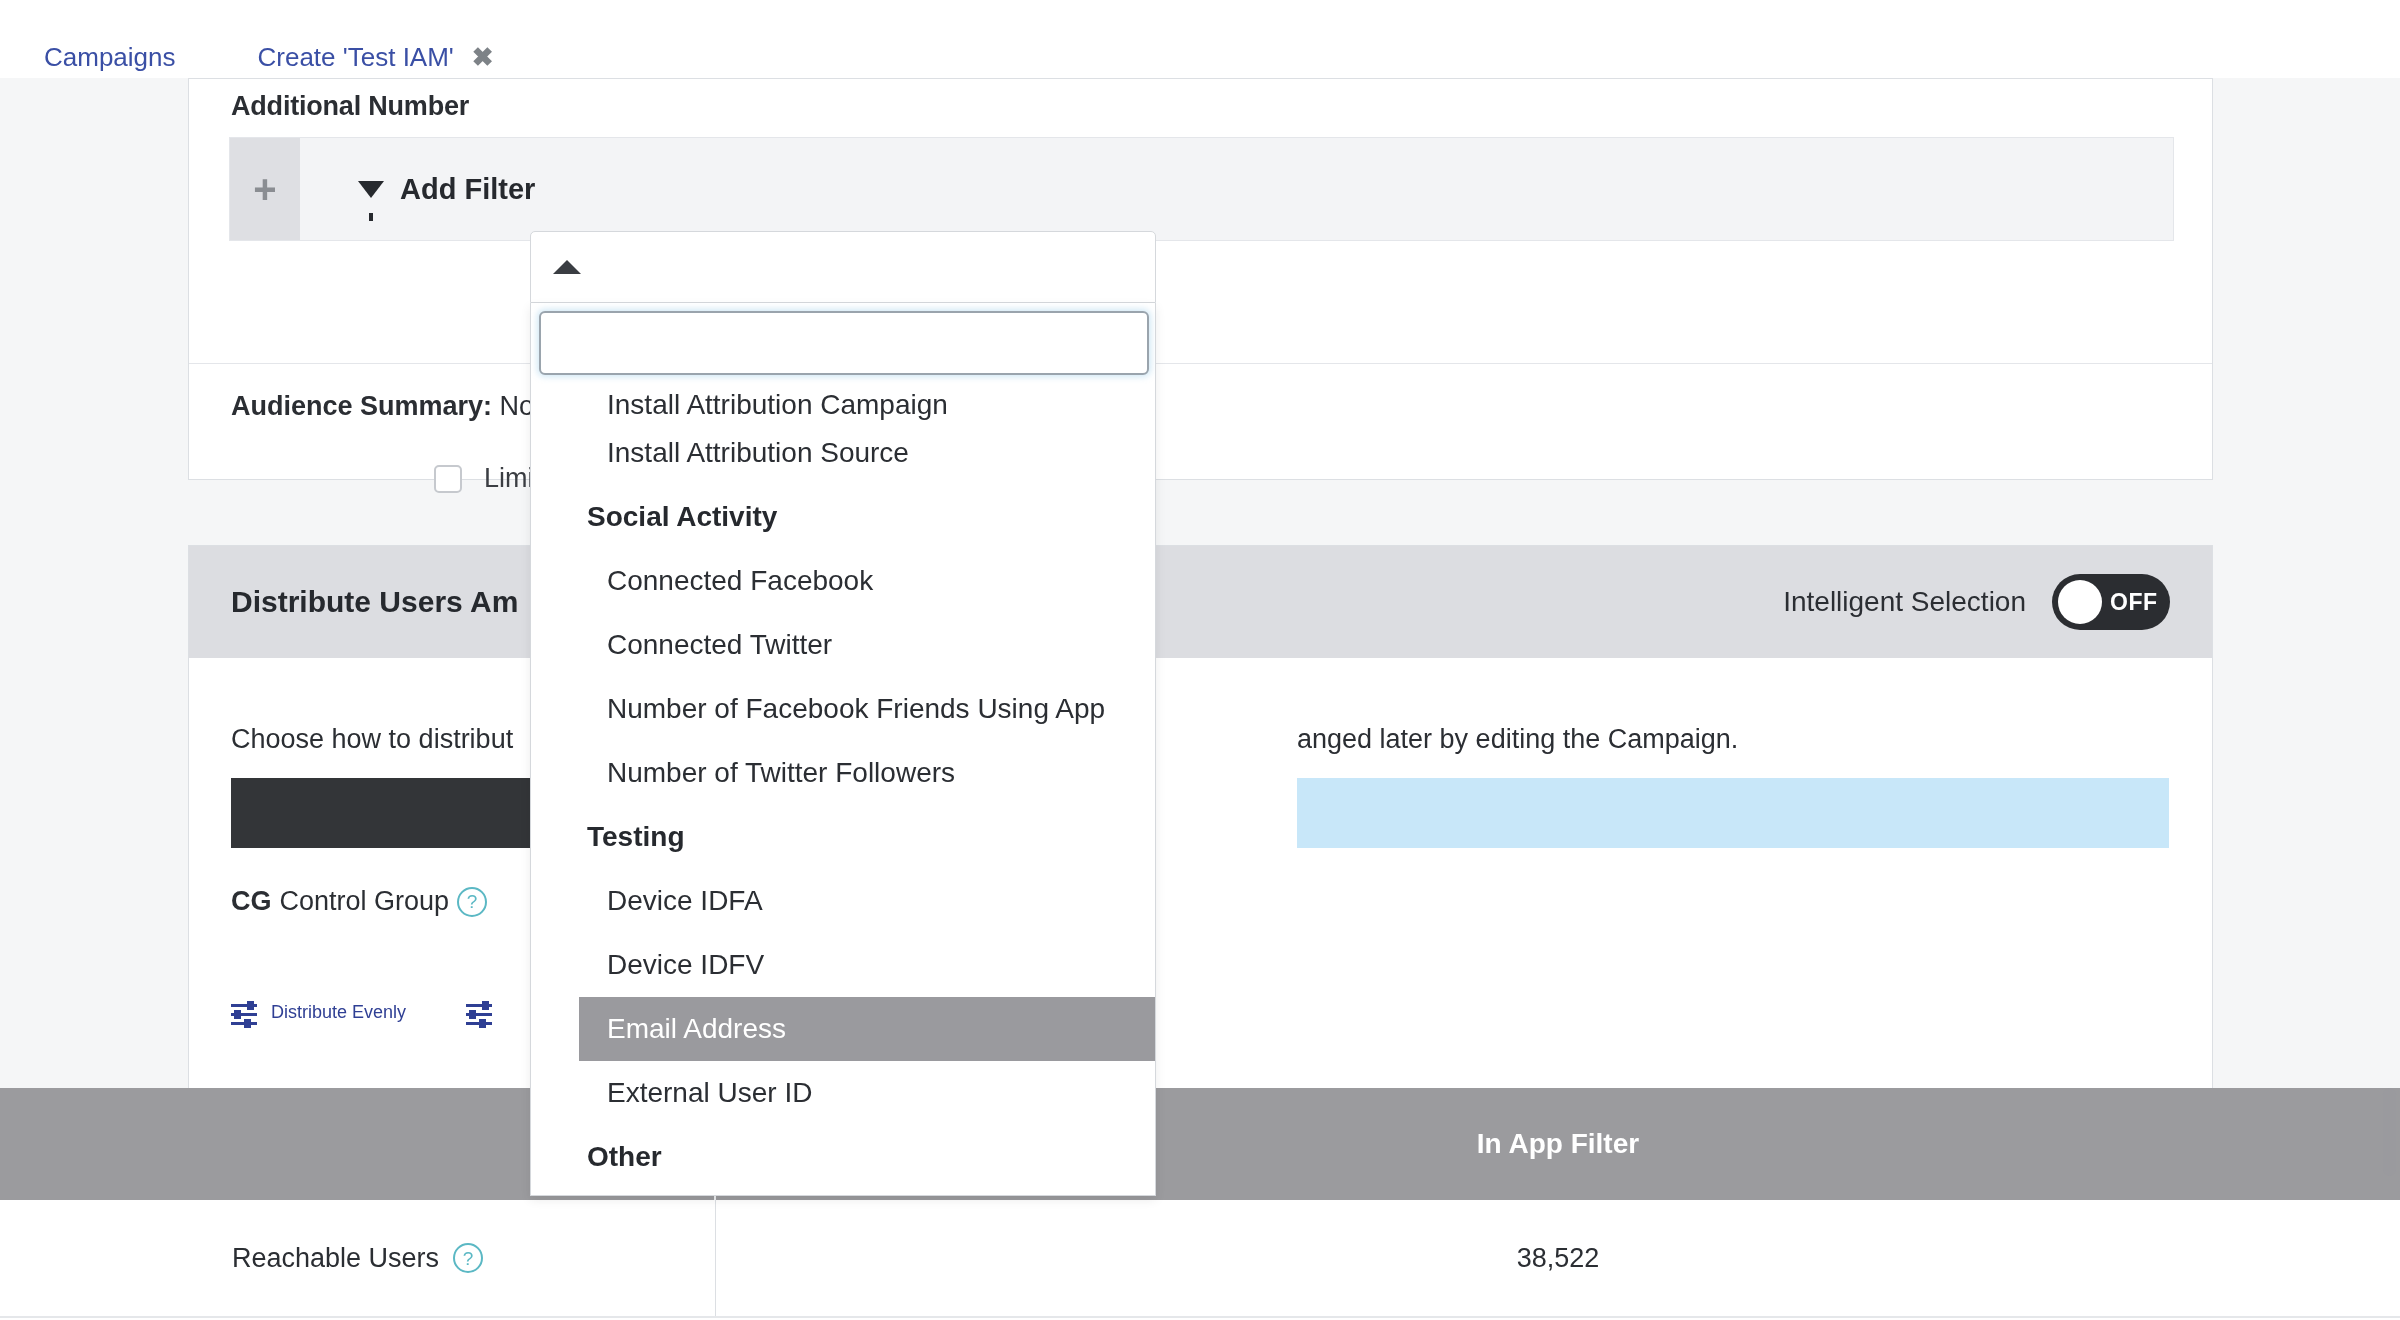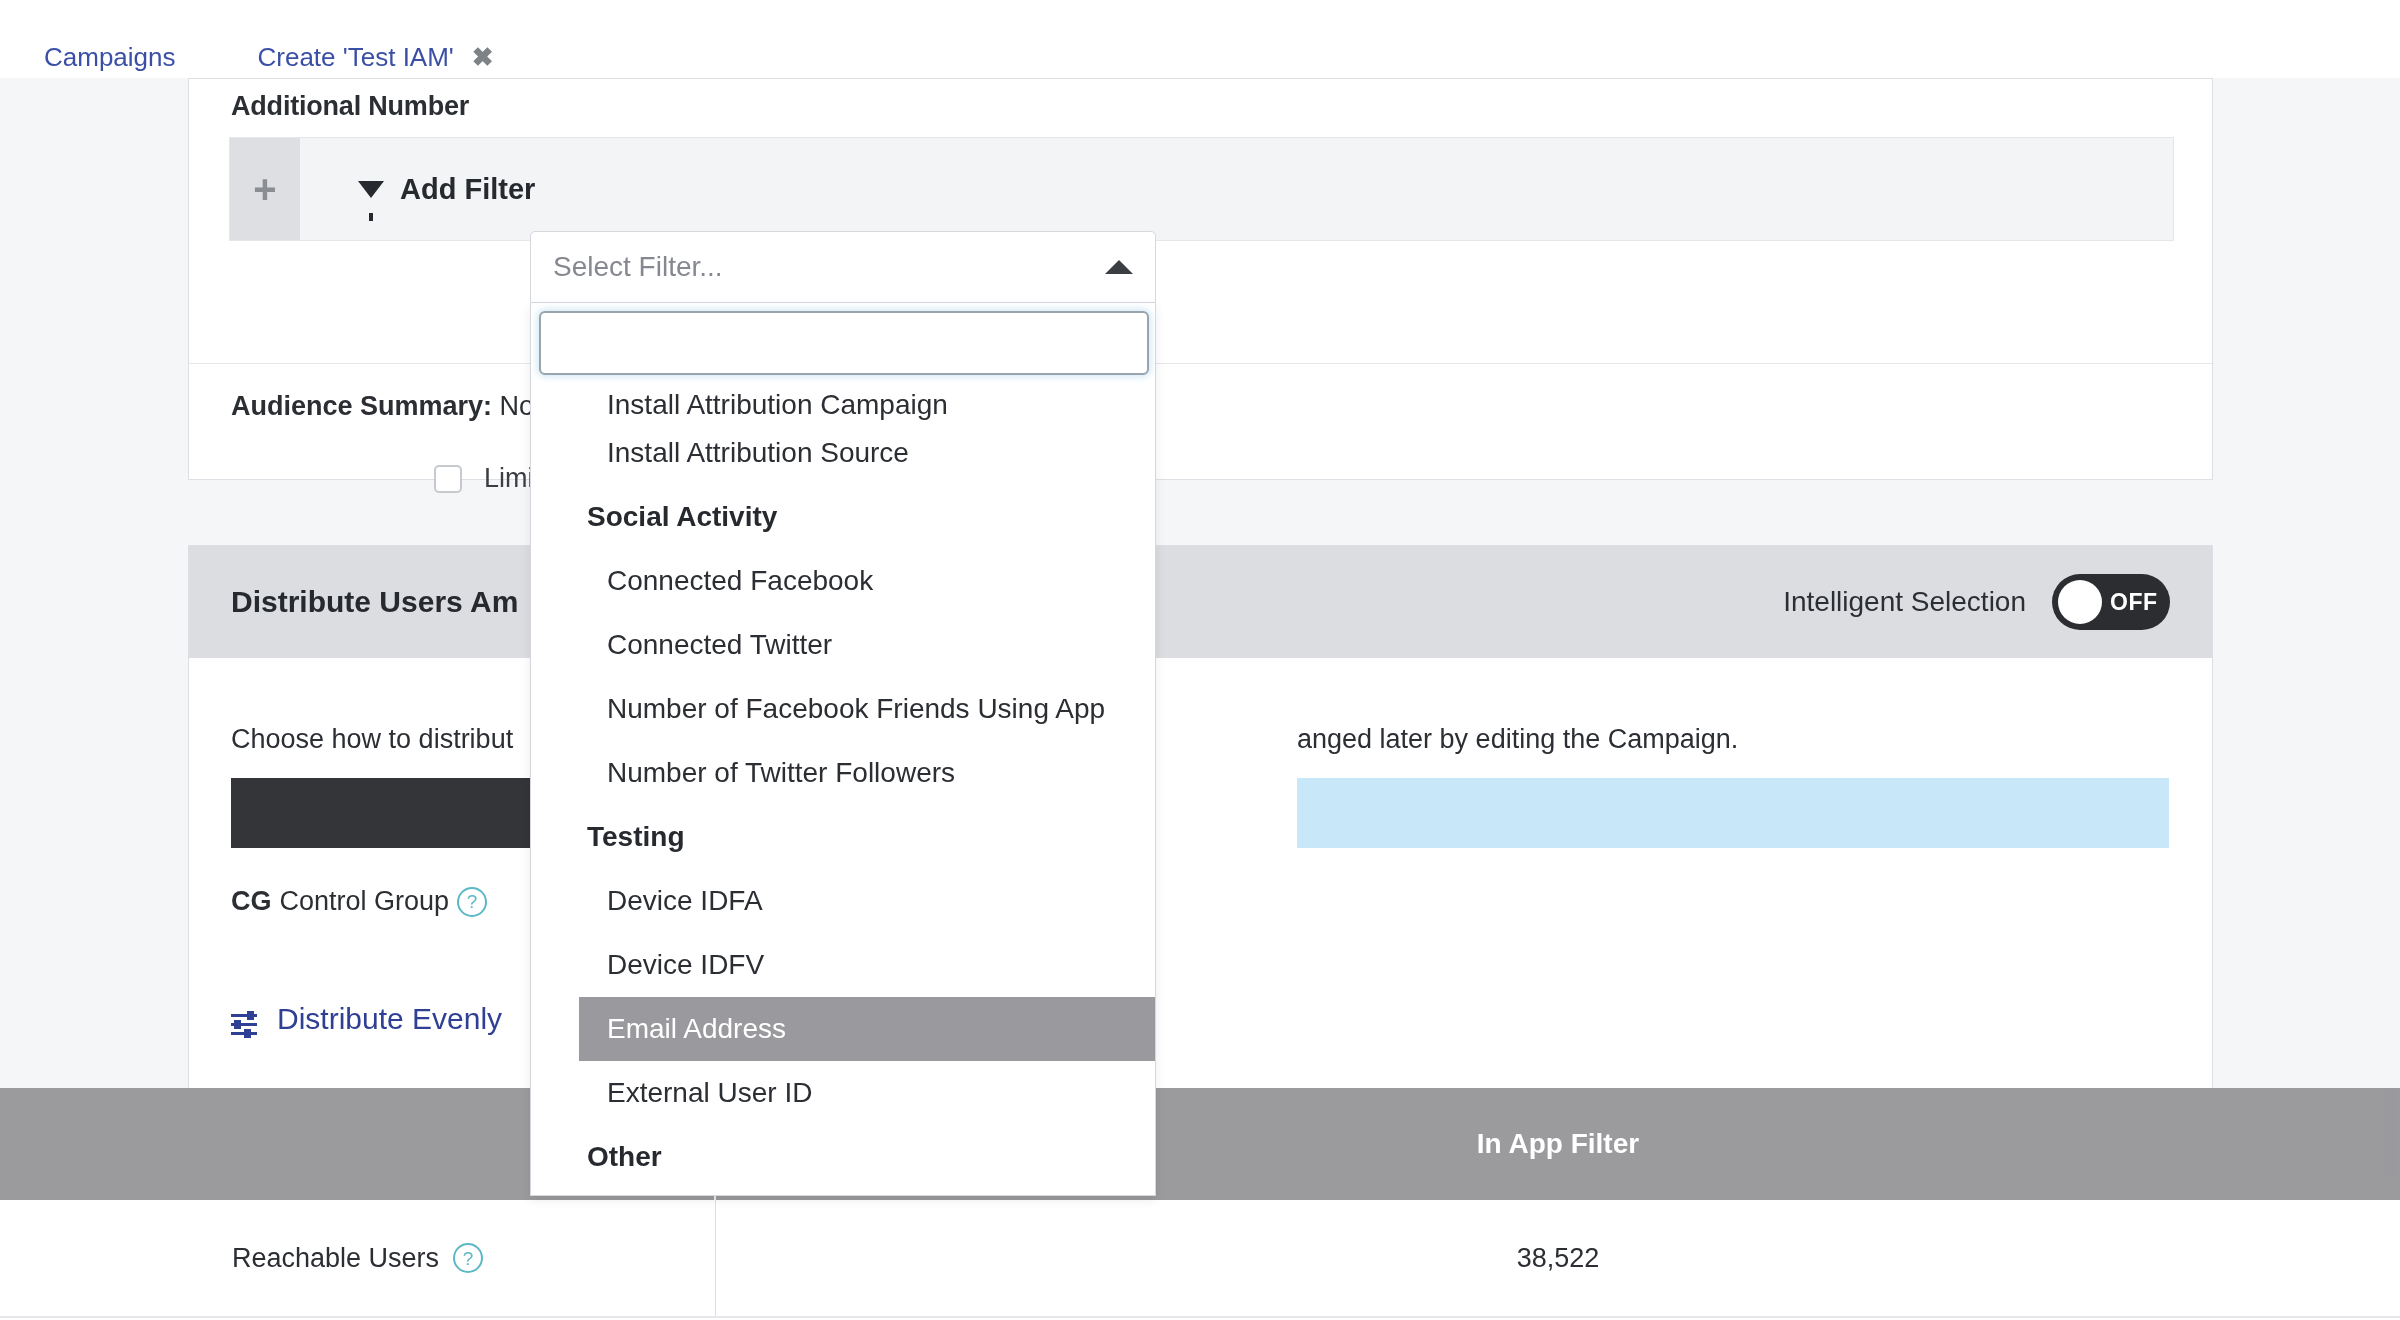--- a/index.html
+++ b/index.html
@@ -250,23 +250,23 @@
   }
   .links-row {
     position: absolute;
     left: 42px; top: 456px;
     display: flex;
     align-items: center;
     gap: 60px;
   }
   .link {
     display: flex;
-    align-items: flex-end;
-    gap: 20px;
-    font-size: 30px;
+    align-items: flex-start;
+    gap: 14px;
+    font-size: 18px;
     color: #2f3f94;
   }
   .sliders-icon {
     position: relative;
     width: 26px; height: 24px;
     flex: none;
   }
   .sliders-icon i {
     position: absolute;
     left: 0; width: 26px; height: 3px;
@@ -536,21 +536,20 @@
         <span class="qmark">?</span>
       </div>
       <div class="c2">38,522</div>
     </div>
     <div class="stats-foot">
       
     </div>
   </div>
 
   <div class="select-box">
-    <span class="select-placeholder">Select Filter...</span>
     <span class="caret-up"></span>
   </div>
 
   <div class="dropdown">
     <input class="dd-search" type="text" value="" style="">
     <div class="dd-list" id="dd-list">
         <div class="dd-item clipped">Install Attribution Campaign</div>
         <div class="dd-item">Install Attribution Source</div>
         <div class="dd-item group">Social Activity</div>
         <div class="dd-item">Connected Facebook</div>

